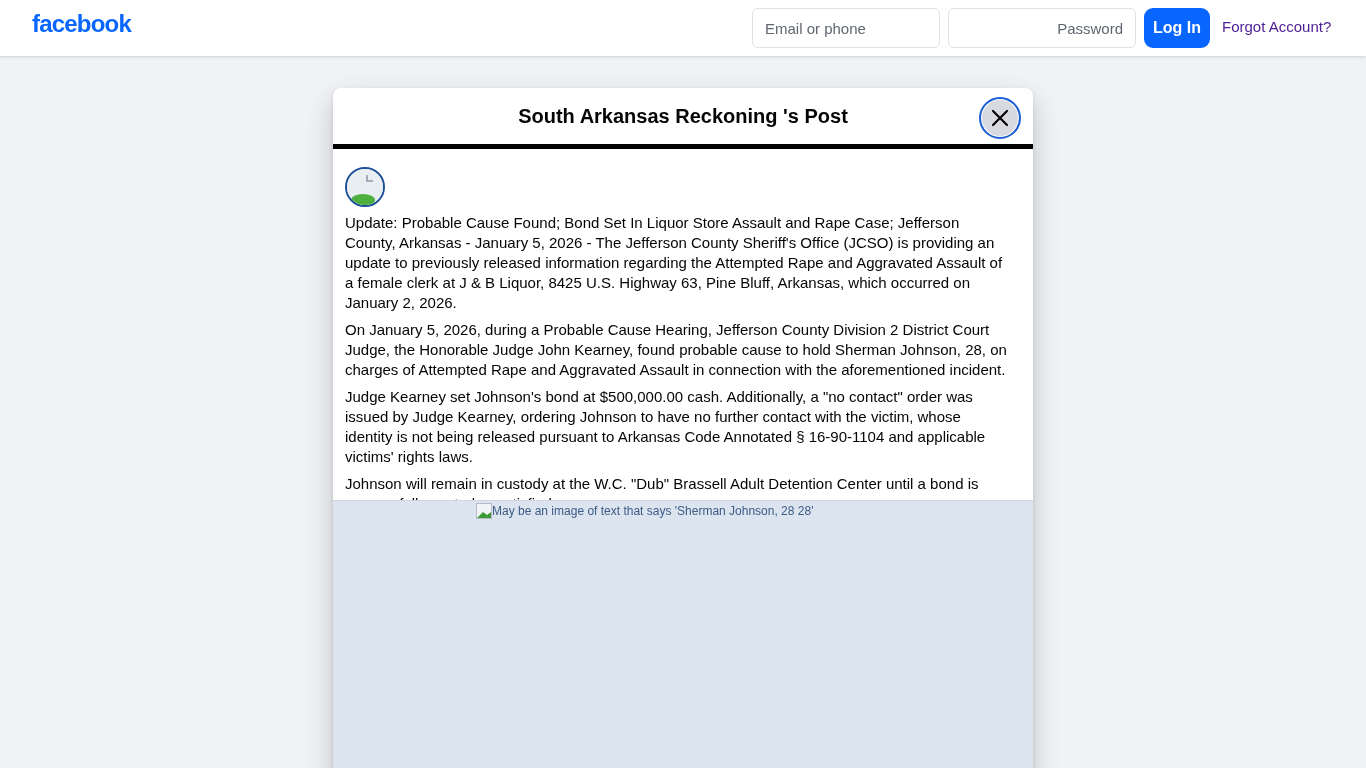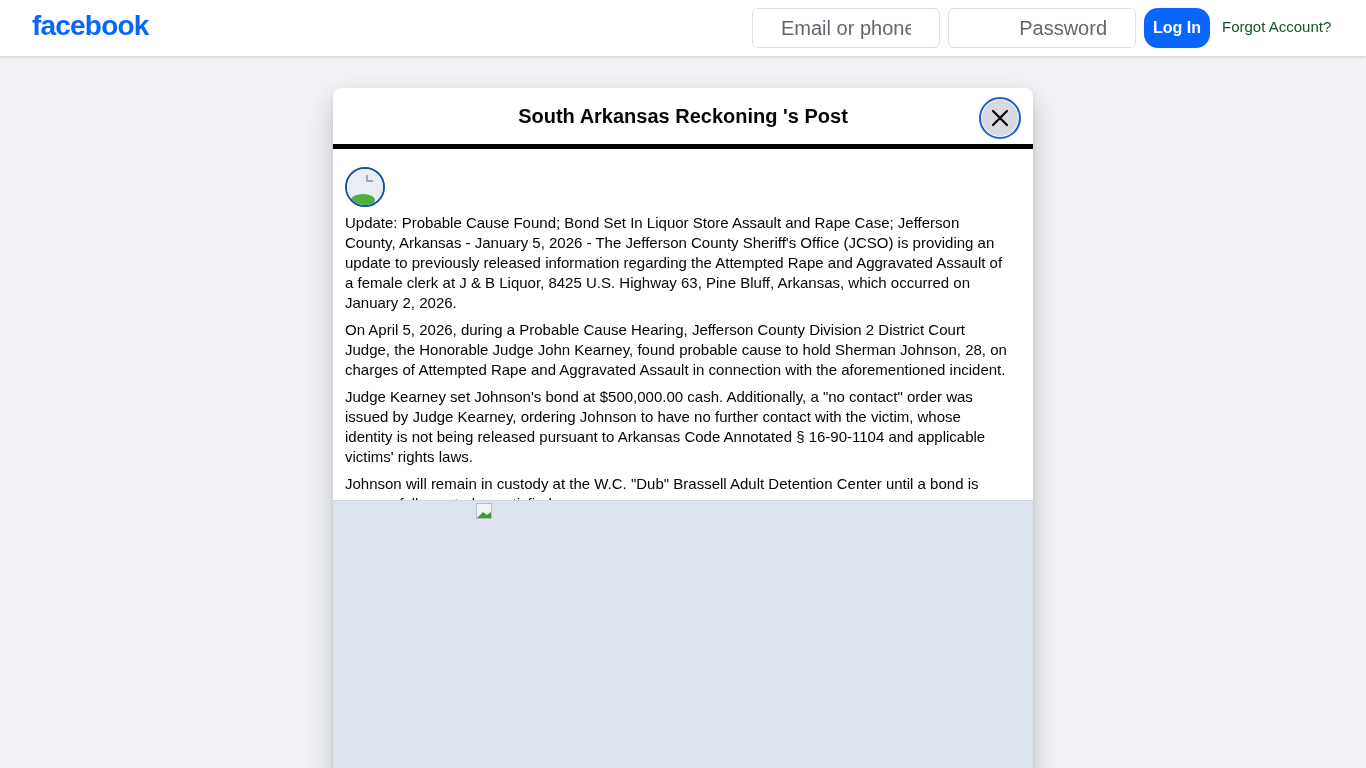--- a/index.html
+++ b/index.html
@@ -12,42 +12,42 @@
     }
     .topbar {
       position: absolute; left: 0; top: 0; width: 1366px; height: 56px;
       background: #ffffff;
       box-shadow: 0 1px 2px rgba(0,0,0,0.1), 0 2px 4px rgba(0,0,0,0.04);
       z-index: 5;
     }
     .logo {
       position: absolute; left: 32px; top: 10px;
       font-family: "Liberation Sans", sans-serif;
-      font-weight: bold; font-size: 28px; letter-spacing: -0.8px;
+      font-weight: bold; font-size: 24px; letter-spacing: -0.8px;
       color: #0866ff;
     }
     .login-input {
       position: absolute; top: 8px; height: 40px;
       border: 1px solid #dddfe2; border-radius: 6px;
-      background: #fff; padding: 0 28px;
-      font-family: "Liberation Sans", sans-serif; font-size: 20px; color: #1c1e21;
+      background: #fff; padding: 0 12px;
+      font-family: "Liberation Sans", sans-serif; font-size: 15px; color: #1c1e21;
       outline: none;
     }
     .login-input::placeholder { color: #606770; }
     .email { left: 752px; width: 188px; }
     .password { left: 948px; width: 188px; text-align: right; }
     .login-btn {
       position: absolute; left: 1144px; top: 8px; width: 66px; height: 40px;
-      background: #0866ff; color: #fff; border: none; border-radius: 14px;
+      background: #0866ff; color: #fff; border: none; border-radius: 9px;
       font-family: "Liberation Sans", sans-serif; font-weight: bold; font-size: 16px;
       cursor: pointer;
     }
     .forgot {
       position: absolute; left: 1222px; top: 18px;
-      color: #14532d; font-size: 15px; text-decoration: none; white-space: nowrap;
+      color: #4c1d95; font-size: 15px; text-decoration: none; white-space: nowrap;
     }
 
     .modal {
       position: absolute; left: 333px; top: 88px; width: 700px; height: 700px;
       background: #ffffff; border-radius: 8px 8px 0 0;
       box-shadow: 0 12px 28px rgba(0,0,0,0.2), 0 2px 4px rgba(0,0,0,0.1);
       overflow: hidden;
     }
     .modal-header {
       height: 61px; border-bottom: 5px solid #000000;
@@ -107,26 +107,27 @@
       <svg width="36" height="36" viewBox="0 0 36 36">
         <rect x="0" y="0" width="36" height="36" fill="#e9eef3"></rect>
         <path d="M20 6 L20 12 L26 12" stroke="#8a97a6" stroke-width="1.5" fill="none"></path>
         <ellipse cx="16" cy="31" rx="12" ry="6" fill="#4caf3e"></ellipse>
       </svg>
     </div>
   </div>
 
   <div class="post-body">
     <p>Update: Probable Cause Found; Bond Set In Liquor Store Assault and Rape Case; Jefferson County, Arkansas - January 5, 2026 - The Jefferson County Sheriff's Office (JCSO) is providing an update to previously released information regarding the Attempted Rape and Aggravated Assault of a female clerk at J &amp; B Liquor, 8425 U.S. Highway 63, Pine Bluff, Arkansas, which occurred on January 2, 2026.</p>
-    <p>On April 5, 2026, during a Probable Cause Hearing, Jefferson County Division 2 District Court Judge, the Honorable Judge John Kearney, found probable cause to hold Sherman Johnson, 28, on charges of Attempted Rape and Aggravated Assault in connection with the aforementioned incident.</p>
+    <p>On January 5, 2026, during a Probable Cause Hearing, Jefferson County Division 2 District Court Judge, the Honorable Judge John Kearney, found probable cause to hold Sherman Johnson, 28, on charges of Attempted Rape and Aggravated Assault in connection with the aforementioned incident.</p>
     <p>Judge Kearney set Johnson's bond at $500,000.00 cash. Additionally, a "no contact" order was issued by Judge Kearney, ordering Johnson to have no further contact with the victim, whose identity is not being released pursuant to Arkansas Code Annotated § 16-90-1104 and applicable victims' rights laws.</p>
     <p>Johnson will remain in custody at the W.C. "Dub" Brassell Adult Detention Center until a bond is successfully posted or satisfied.</p>
   </div>
 
   <div class="media">
     <div class="broken-img">
       <svg width="16" height="16" viewBox="0 0 16 16">
         <rect x="0.5" y="0.5" width="15" height="15" fill="#f2f4f6" stroke="#b5bcc6"></rect>
         <path d="M1 15 L7 9 L11 12 L15 9 L15 15 Z" fill="#3c9a35"></path>
       </svg>
+      <span>May be an image of text that says 'Sherman Johnson, 28 28'</span>
     </div>
   </div>
 </div>
 
 </body></html>

